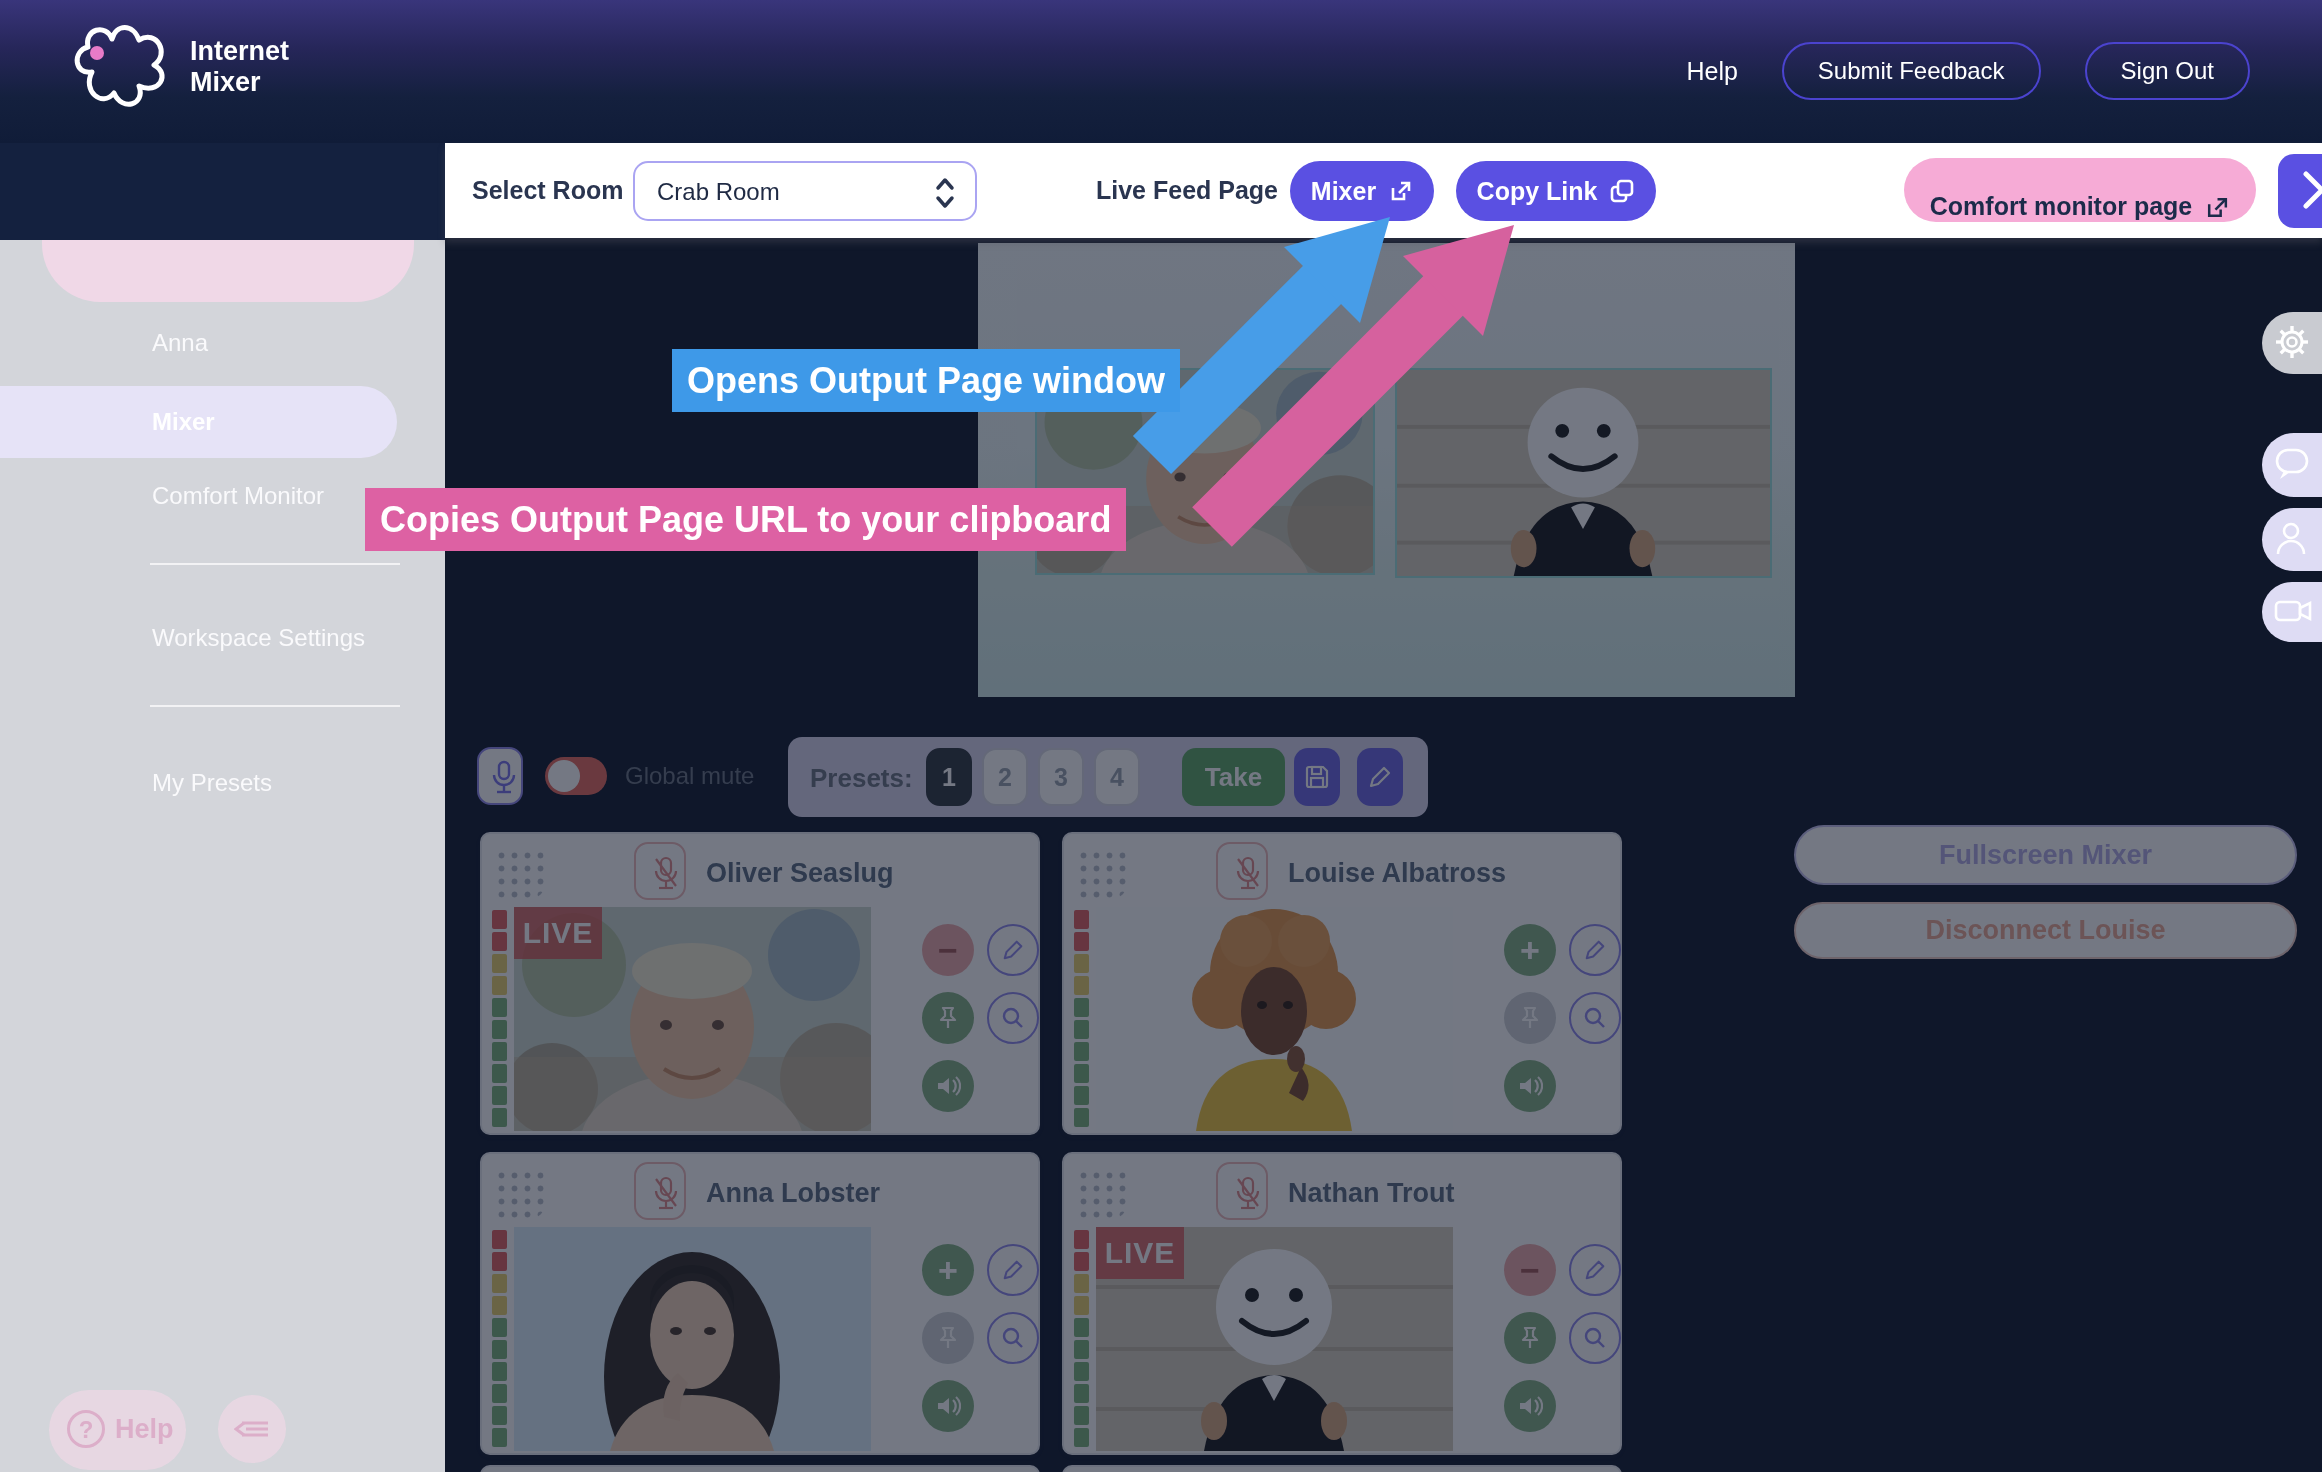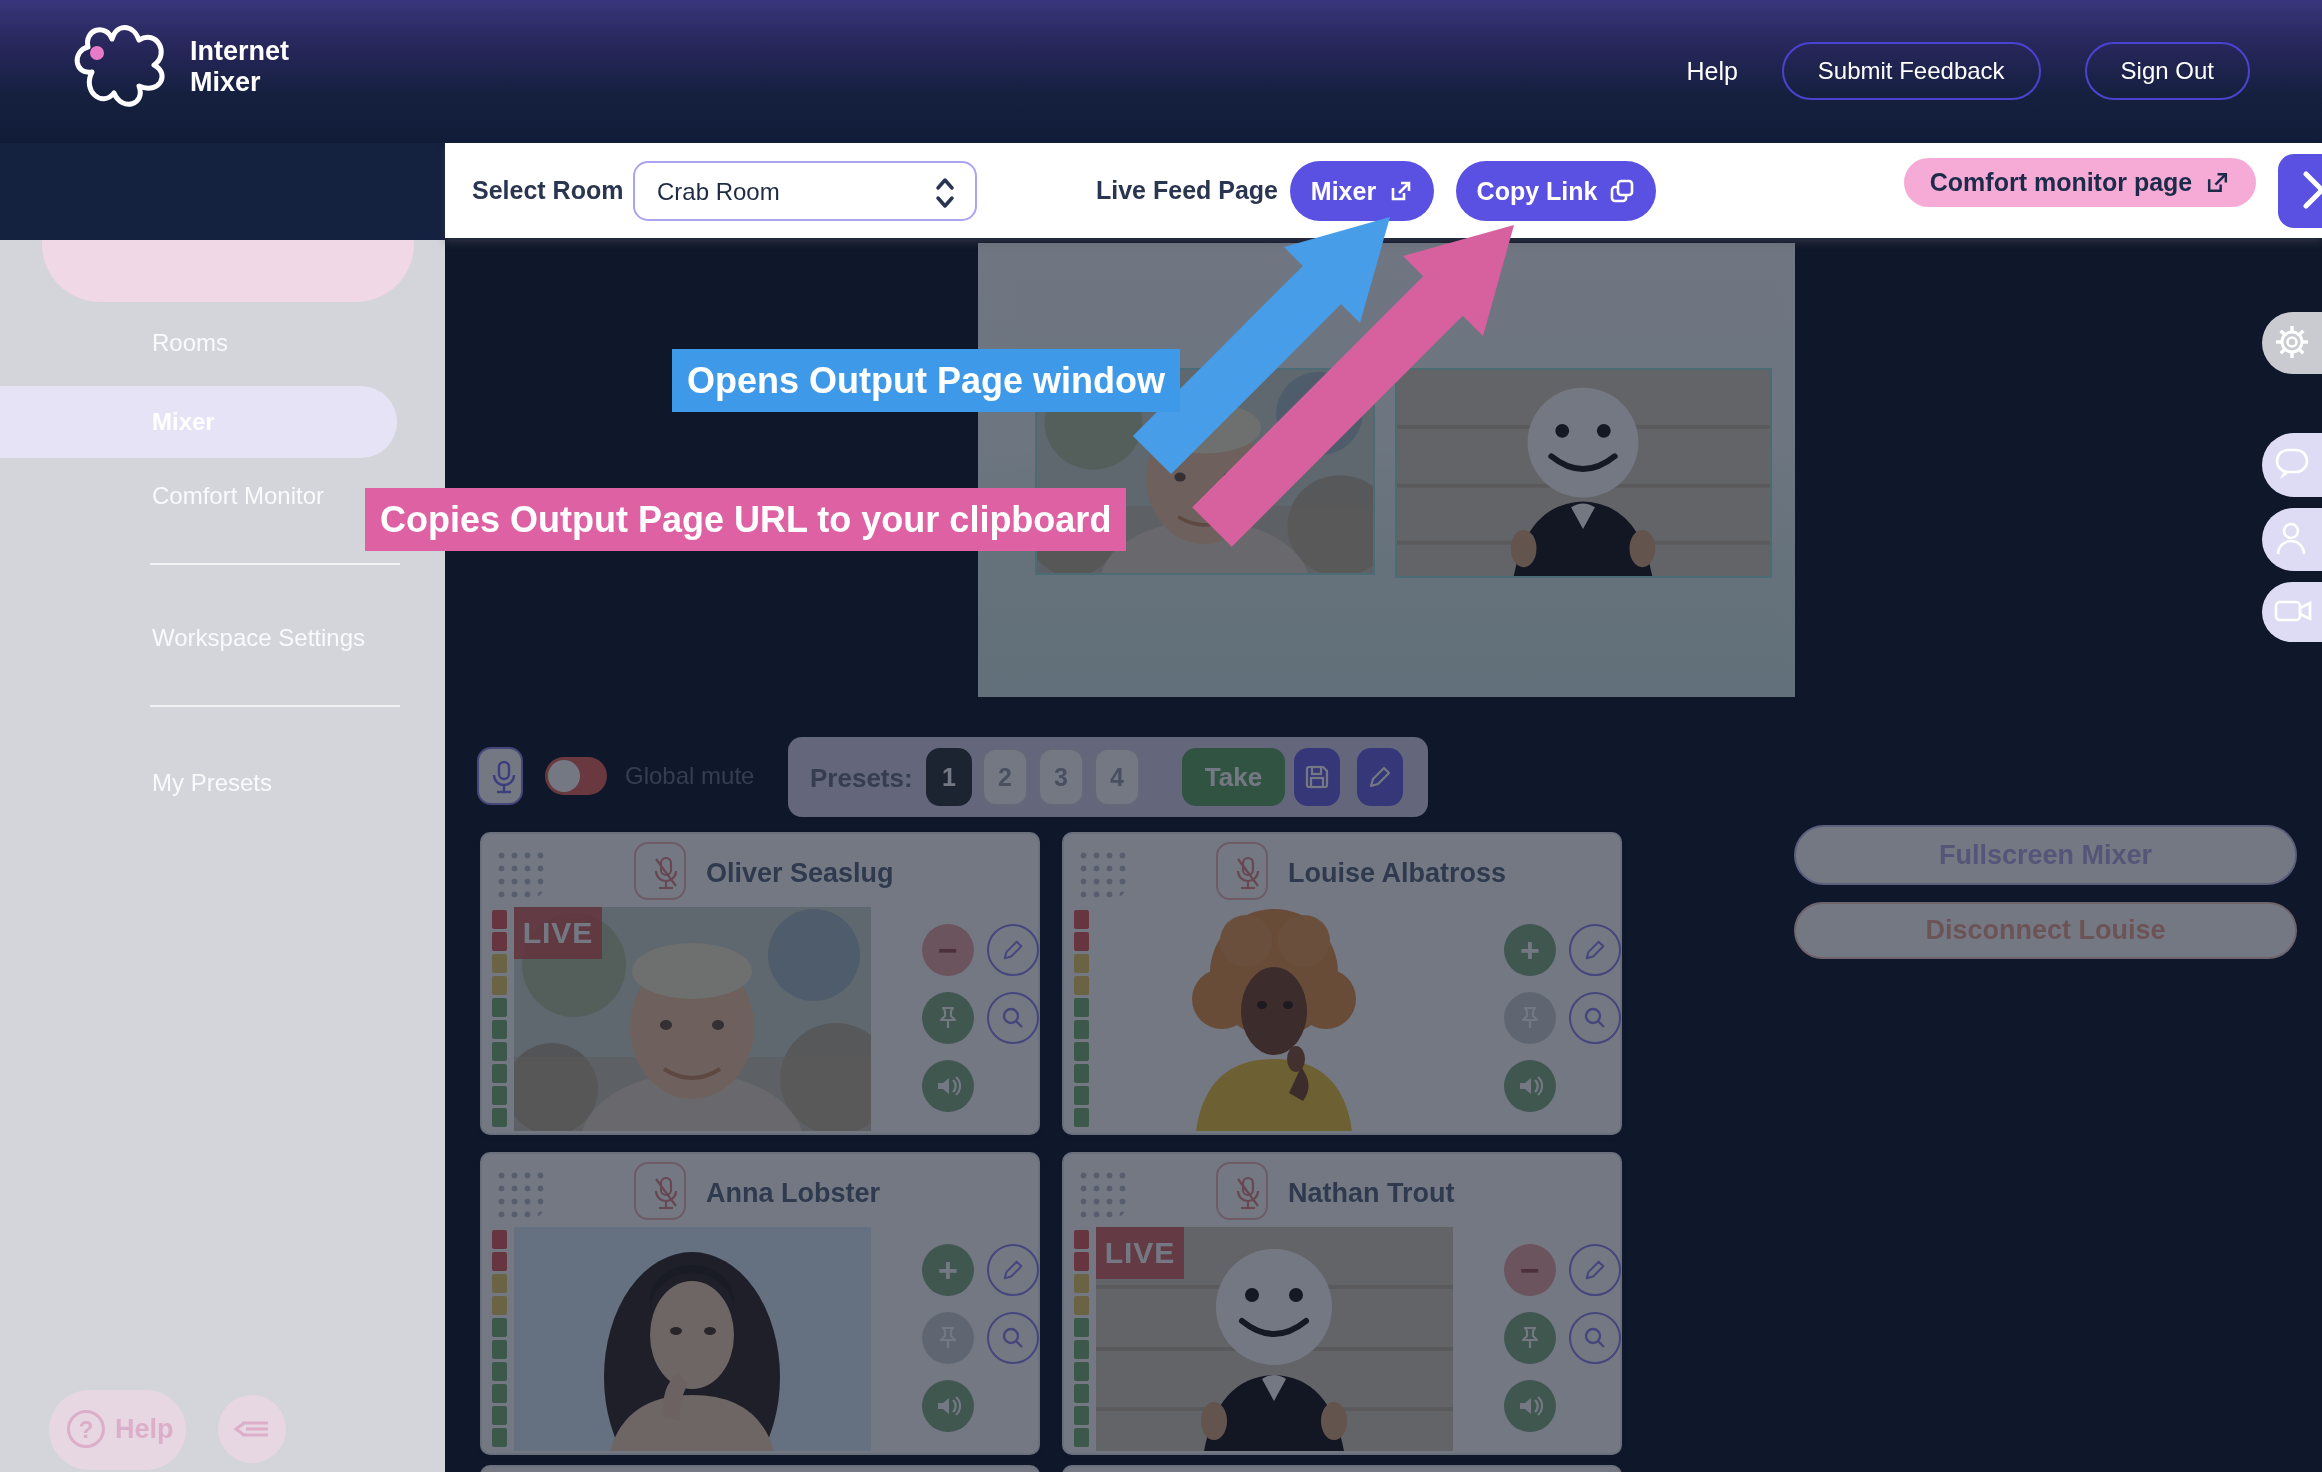--- a/index.html
+++ b/index.html
@@ -45,23 +45,23 @@
   .toolbar{position:absolute;left:445px;top:143px;width:1877px;height:95px;background:#fff;z-index:6;
     box-shadow:0 5px 7px rgba(90,90,100,.35);}
   .tb-label{position:absolute;top:33px;font-size:25px;font-weight:bold;color:#2a3550;}
   .room-select{position:absolute;left:188px;top:18px;width:344px;height:60px;border:2px solid #aaa4f2;
     border-radius:15px;background:#fff;cursor:pointer;}
   .room-select .val{position:absolute;left:22px;top:15px;font-size:24px;color:#1f2a44;}
   .room-select svg{position:absolute;right:18px;top:14px;}
   .btn-purple{position:absolute;top:18px;height:60px;border:none;border-radius:30px;background:#5a50e2;
     color:#fff;font-size:25px;font-weight:bold;font-family:inherit;cursor:pointer;
     display:flex;align-items:center;justify-content:center;gap:12px;}
-  .btn-pink{position:absolute;left:1459px;top:15px;width:352px;height:49px;border:none;border-radius:32px;
+  .btn-pink{position:absolute;left:1459px;top:15px;width:352px;height:64px;border:none;border-radius:32px;
     background:#f6abd6;color:#1c2b4a;font-size:25px;font-weight:bold;font-family:inherit;cursor:pointer;
-    display:flex;align-items:center;justify-content:center;gap:12px;}
+    display:flex;align-items:flex-end;justify-content:center;gap:12px;}
   .btn-chevron{position:absolute;left:1833px;top:11px;width:62px;height:74px;border:none;border-radius:16px;
     background:#5a50e2;cursor:pointer;padding:0 0 0 10px;}
 
   
   .content{position:absolute;left:445px;top:238px;width:1877px;height:1234px;background:#0f172a;z-index:1;}
   .faded{position:absolute;inset:0;opacity:.42;}
 
   .preview{position:absolute;left:533px;top:5px;width:817px;height:454px;
     background:linear-gradient(180deg,#f4f9fb 0%,#ecf6f6 45%,#def0ec 70%,#d2ebe8 100%);}
   .pv{position:absolute;border:2px solid #9fe2de;}
@@ -149,21 +149,21 @@
       <button class="pill-outline">Submit Feedback</button>
       <button class="pill-outline">Sign Out</button>
     </nav>
   </header>
 
   <aside class="sidebar">
     <div class="side-top-navy"></div>
     <div class="pill-halo"></div>
 
     <div class="side-item" style="top:178px">
-      <span>Rooms</span>
+      <span>Anna</span>
       </div>
     <div class="side-item active" style="top:243px">
       <span>Mixer</span>
       </div>
     <div class="side-item" style="top:331px">
       <span>Comfort Monitor</span>
       </div>
     <div class="side-divider" style="top:420px"></div>
     <div class="side-item" style="top:473px">
       <span>Workspace Settings</span>

